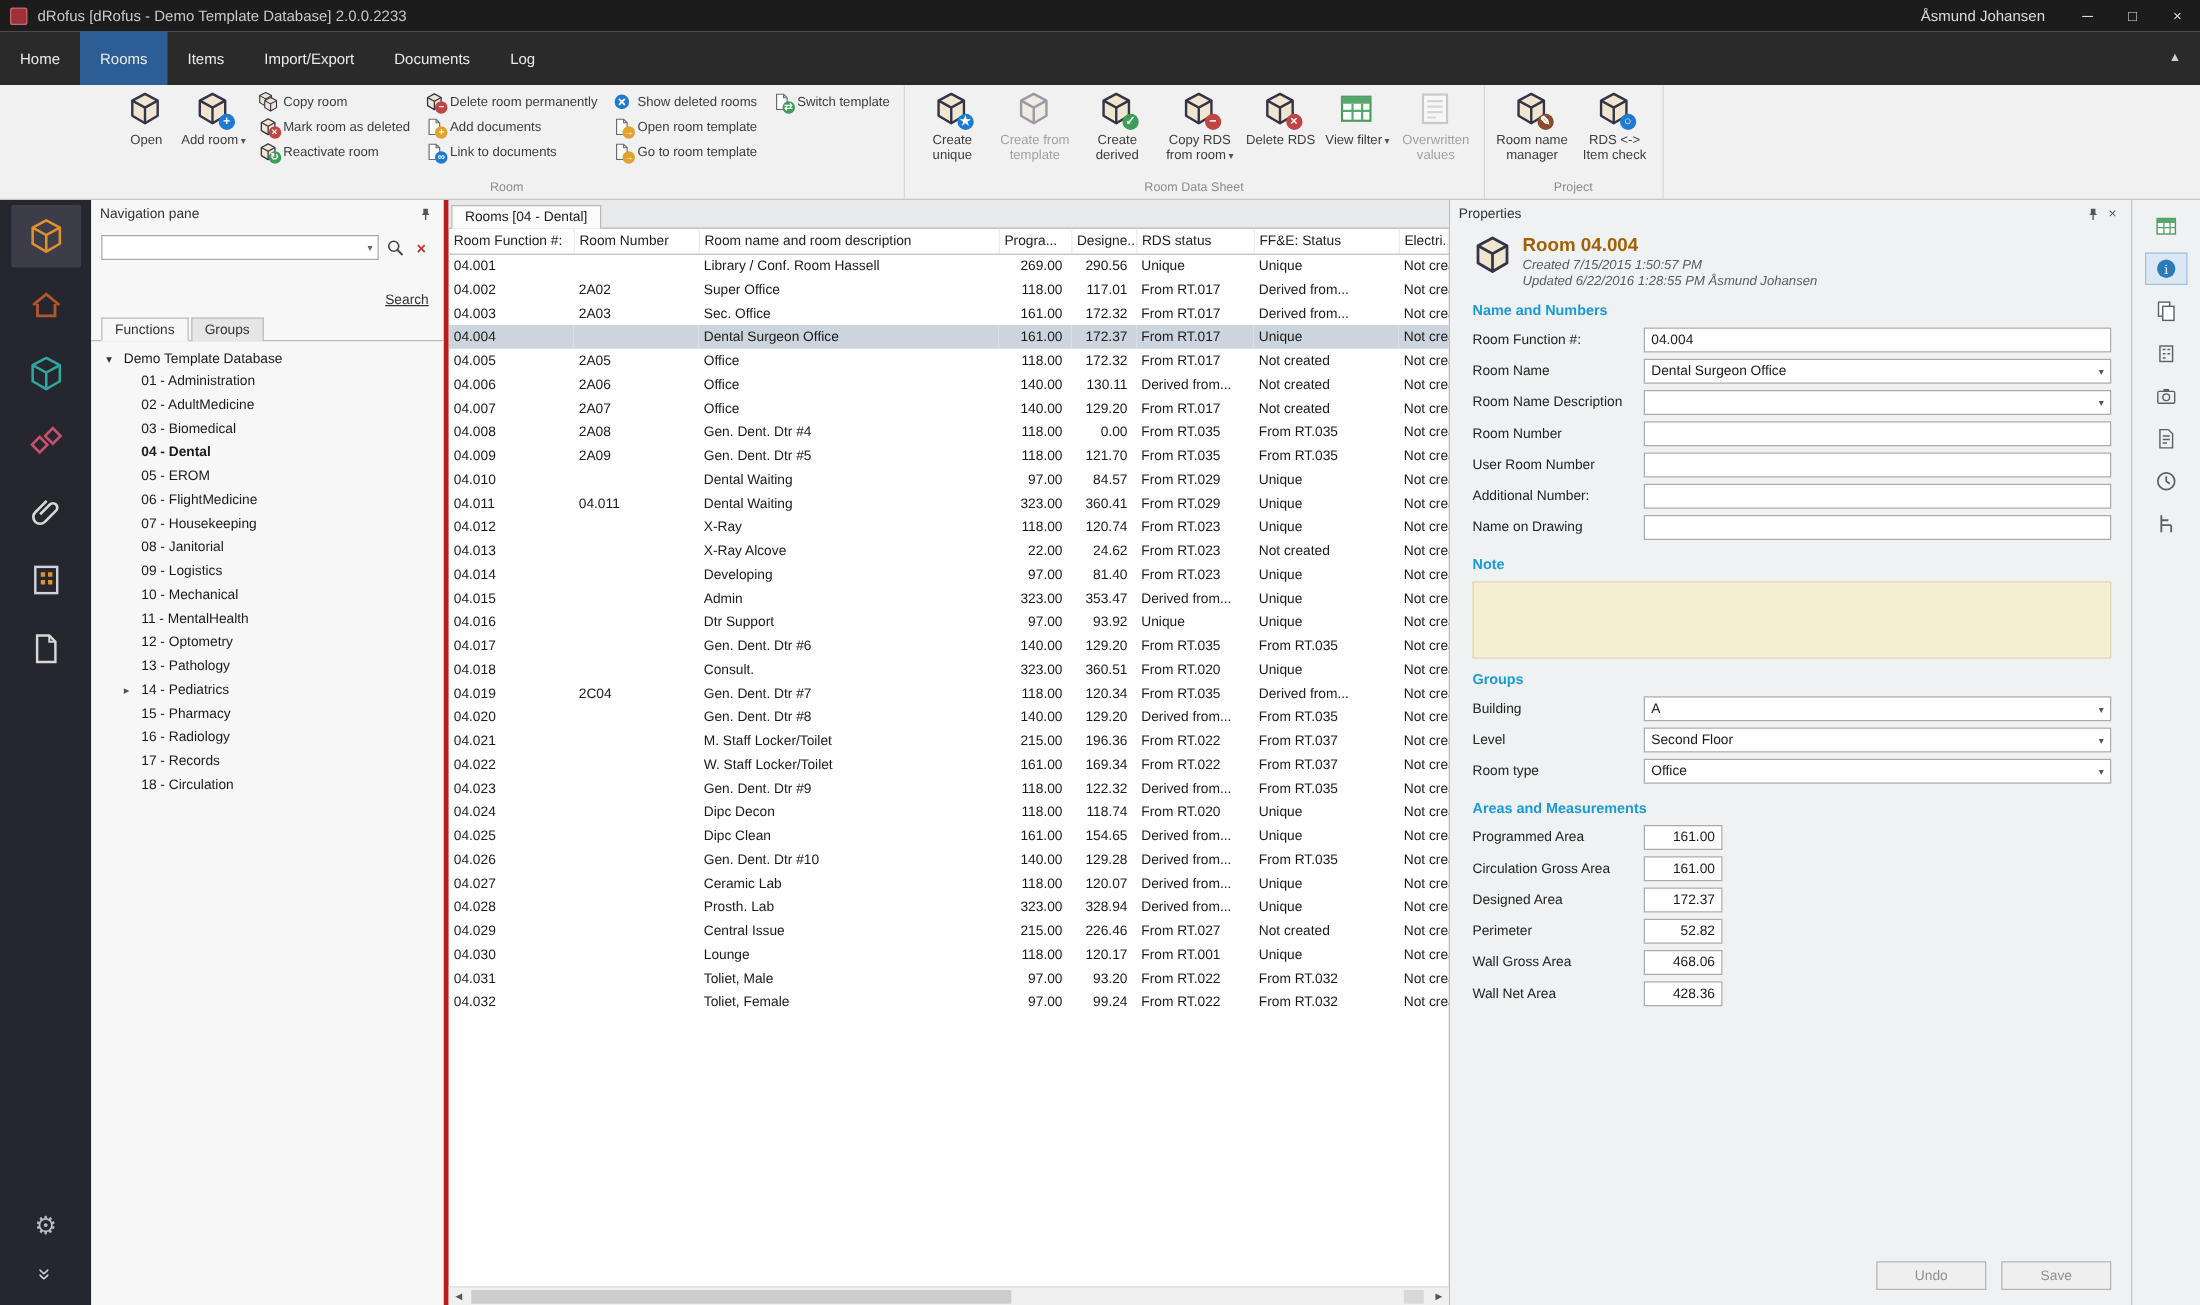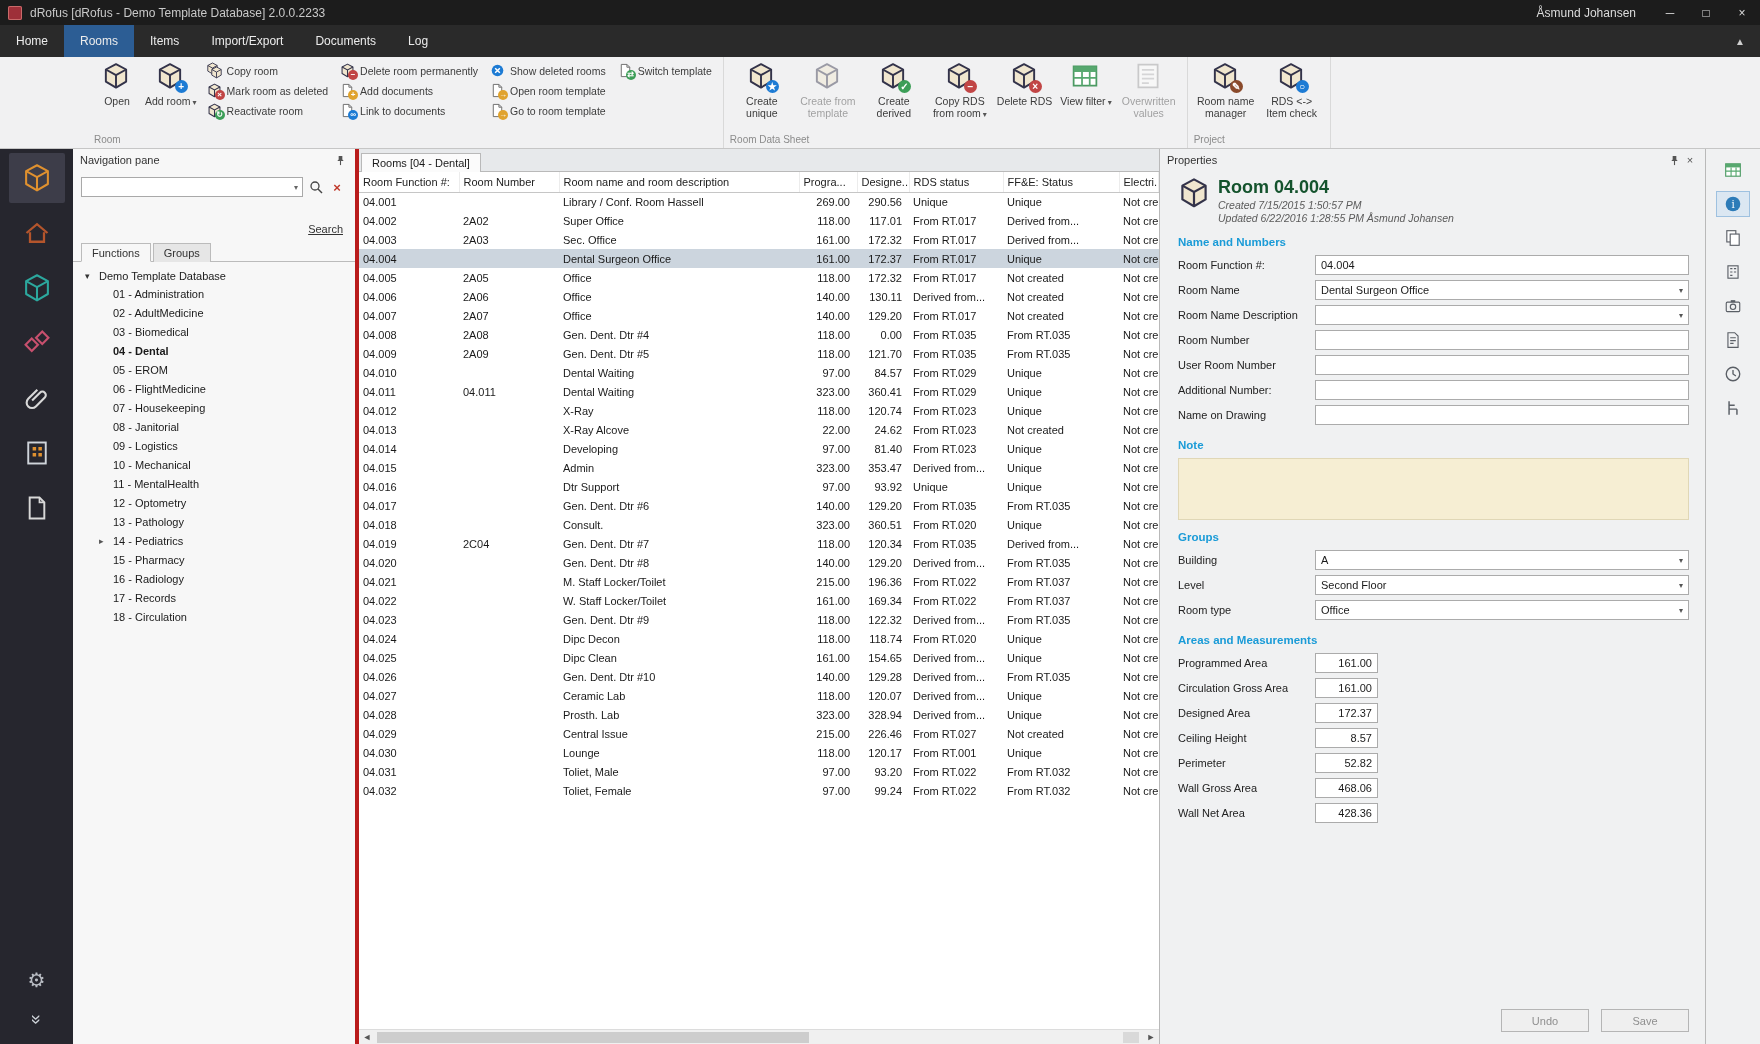--- a/index.html
+++ b/index.html
@@ -7,30 +7,30 @@
   .app{width:1760px;height:1044px;display:flex;flex-direction:column;background:#e9eaec;}
 
   
   .titlebar{height:25px;background:#1c1c1c;color:#c9c9c9;display:flex;align-items:center;font-size:12px;padding-left:8px;flex:none;}
   .app-logo{width:14px;height:14px;background:#9e3039;border-radius:2px;margin-right:8px;box-shadow:inset 0 0 0 1px #c96a6a;flex:none;}
   .tb-spacer{flex:1;}
   .user-name{margin-right:16px;color:#dcdcdc;}
   .win-btn{width:36px;height:25px;display:flex;align-items:center;justify-content:center;color:#dcdcdc;font-size:12px;flex:none;}
 
   
-  .menu-bar{height:32px;background:#2a2a2a;display:flex;align-items:stretch;color:#ececec;font-size:12px;flex:none;}
+  .menu-bar{height:43px;background:#2a2a2a;display:flex;align-items:stretch;color:#ececec;font-size:12px;flex:none;}
   .menu-tab{padding:0 16px;display:flex;align-items:center;cursor:default;}
   .menu-tab.active{background:var(--accent-blue,#2c5d94);}
   .menu-bar .collapse{margin-left:auto;width:40px;display:flex;align-items:center;justify-content:center;color:#cfcfcf;font-size:10px;}
 
   
   .ribbon{height:92px;background:#f1f1f2;border-bottom:1px solid #c6c6c6;display:flex;padding-left:88px;flex:none;}
   .rib-group{display:flex;flex-direction:column;border-right:1px solid #d9d9d9;padding:1px 6px 0;}
   .rib-body{flex:1;display:flex;align-items:flex-start;gap:2px;padding-top:1px;}
-  .rib-label{height:15px;text-align:left;font-size:10px;color:#8b8b8b;line-height:14px;}
+  .rib-label{height:15px;text-align:center;font-size:10px;color:#8b8b8b;line-height:14px;}
   .rb-large{display:flex;flex-direction:column;align-items:center;min-width:46px;max-width:64px;padding:3px 3px 0;font-size:10.5px;color:#3c3c3c;text-align:center;line-height:11.5px;gap:4px;cursor:default;}
   .rb-large.disabled{opacity:.45;}
   .rb-col{display:flex;flex-direction:column;gap:1px;padding-top:2px;}
   .rb-small{display:flex;align-items:center;gap:5px;height:19px;font-size:10.5px;color:#3c3c3c;padding:0 5px;white-space:nowrap;cursor:default;}
   .icon16{width:15px;height:15px;position:relative;flex:none;display:inline-block;}
   .icon32{width:30px;height:30px;position:relative;display:inline-block;}
   .icon16 svg,.icon32 svg{display:block;}
   .badge{position:absolute;right:-3px;bottom:-2px;width:10px;height:10px;border-radius:50%;color:#fff;font-size:8px;line-height:10px;text-align:center;font-weight:bold;}
   .icon32 .badge{width:13px;height:13px;font-size:10px;line-height:13px;right:-2px;bottom:-1px;}
   .icon16.dbl .c2,.icon32.dbl .c2{position:absolute;left:3px;top:3px;}
@@ -87,21 +87,21 @@
   .hs-track{flex:1;position:relative;height:100%;}
   .hs-thumb{position:absolute;left:2px;top:2px;height:11px;width:58%;background:#cdcdcd;}
   .hs-box{width:16px;height:11px;background:#d9d9d9;margin:0 4px;}
   .center-status{height:20px;display:flex;align-items:center;padding:0 7px;font-size:10px;color:#444;background:#f3f3f3;}
   .legend-icon{margin-left:auto;width:12px;height:13px;background:#b03a2e;border-radius:1px;box-shadow:inset 0 3px 0 #8f2e24;}
 
   
   .props{width:546px;background:#f0f1f2;border-right:1px solid #b9b9b9;display:flex;flex-direction:column;flex:none;}
   .props-body{flex:1;display:flex;flex-direction:column;padding:2px 16px 0 18px;overflow:hidden;}
   .room-head{display:flex;gap:10px;margin:4px 0 2px;}
-  .room-title{font-size:18px;font-weight:bold;color:#14532d;margin-bottom:1px;}
+  .room-title{font-size:15px;font-weight:bold;color:#a16207;margin-bottom:1px;}
   .room-meta{font-size:10.5px;color:#5a5a5a;font-style:italic;line-height:13px;}
   .sec-title{color:var(--section-blue,#1a9bd7);font-weight:bold;margin:9px 0 7px;font-size:11.5px;}
   .pfield{display:flex;align-items:center;margin-bottom:5px;}
   .pfield label{width:137px;color:#222;flex:none;}
   .pinput{flex:1;height:20px;background:#fff;border:1px solid #ababab;display:flex;align-items:center;padding:0 5px;}
   .pinput.small{flex:none;width:63px;justify-content:flex-end;}
   .combo-caret{margin-left:auto;font-size:8px;color:#555;}
   .note-box{height:62px;background:var(--note-yellow,#f6eed3);border:1px solid #e0d7b6;margin:0 0 2px;}
   .props-footer{margin-top:auto;display:flex;justify-content:flex-end;gap:12px;padding:0 16px 12px;}
   .pbtn{width:88px;height:23px;background:#efefef;border:1px solid #b5b5b5;color:#8f8f8f;display:flex;align-items:center;justify-content:center;cursor:default;}
@@ -960,26 +960,20 @@
                 <span class="pval">161.00</span>
               </div>
             </div>
             <div class="pfield">
               <label>Designed Area</label>
               <div class="pinput small">
                 <span class="pval">172.37</span>
               </div>
             </div>
             <div class="pfield">
-              <label>Ceiling Height</label>
-              <div class="pinput small">
-                <span class="pval">8.57</span>
-              </div>
-            </div>
-            <div class="pfield">
               <label>Perimeter</label>
               <div class="pinput small">
                 <span class="pval">52.82</span>
               </div>
             </div>
             <div class="pfield">
               <label>Wall Gross Area</label>
               <div class="pinput small">
                 <span class="pval">468.06</span>
               </div>

